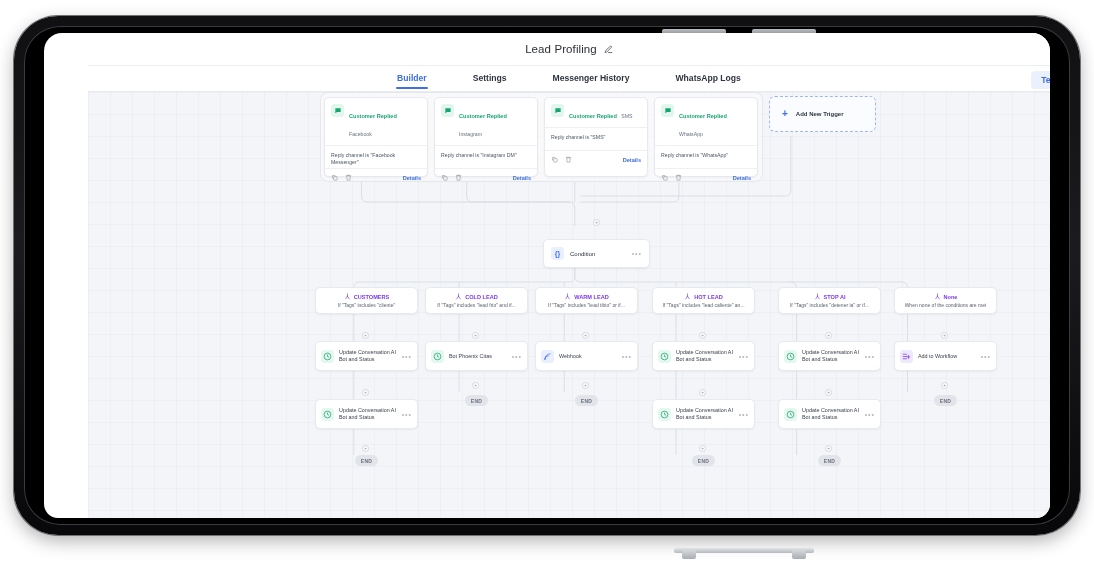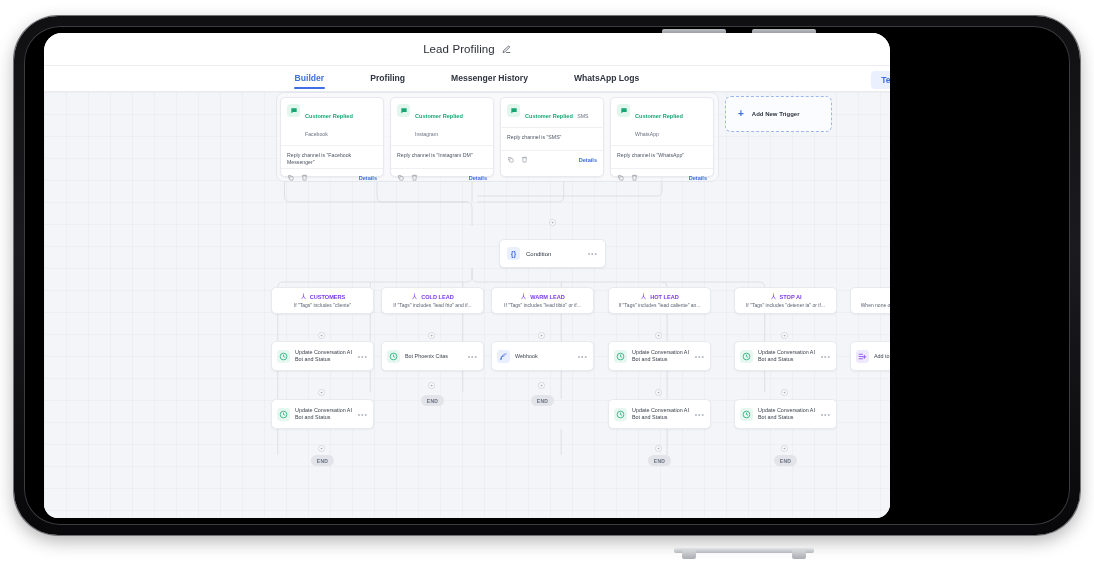--- a/index.html
+++ b/index.html
@@ -35,24 +35,25 @@
   #vol-btn-2 { top: 13px; left: 738px; width: 64px; height: 6px; }
   #bot-btn-1 { top: 534px; left: 668px; width: 14px; height: 9px;
                background: linear-gradient(180deg,#d6d8db,#a9acb1); }
   #bot-btn-2 { top: 534px; left: 778px; width: 14px; height: 9px;
                background: linear-gradient(180deg,#d6d8db,#a9acb1); }
   #bot-bar  { position:absolute; top:532px; left:660px; width:140px; height:5px;
               background: linear-gradient(180deg,#e2e4e7,#b5b8bd); border-radius:2px;}
 
   
   #screen {
-    position: absolute; left: 44px; top: 33px; width: 846px; height: 485px;
+    position: absolute; left: 44px; top: 33px; width: 1006px; height: 485px;
     border-radius: 18px 18px 14px 14px;
     background: #ffffff;
     overflow: hidden;
+    padding-left: 44px;
   }
 
   
   #app-header {
     position: relative; height: 33px; background:#fff;
     display:flex; align-items:center; justify-content:center;
     border-bottom:1px solid #eceef1;
   }
   #page-title { font-size: 11.5px; color:#2b2f36; letter-spacing:.1px; }
   #title-edit-icon { margin-left:7px; display:inline-flex; align-items:center; color:#3f4550; }
@@ -206,21 +207,21 @@
       <span id="title-edit-icon">
         <svg width="9" height="9" viewBox="0 0 24 24" fill="none" stroke="currentColor" stroke-width="2" stroke-linecap="round" stroke-linejoin="round">
           <path d="M12 20h9"></path>
             <path d="M16.5 3.5a2.1 2.1 0 0 1 3 3L7 19l-4 1 1-4Z"></path>
         </svg>
       </span>
     </div>
 
     <div id="tabbar">
       <div class="tab active">Builder</div>
-      <div class="tab">Profiling</div>
+      <div class="tab">Settings</div>
       <div class="tab">Messenger History</div>
       <div class="tab">WhatsApp Logs</div>
       <div id="test-btn">Test</div>
     </div>
 
     <div id="canvas">
 
       <svg id="wires" viewBox="0 0 1006 426" preserveAspectRatio="none">
         <g fill="none" stroke="#dadde3" stroke-width="1">
 

